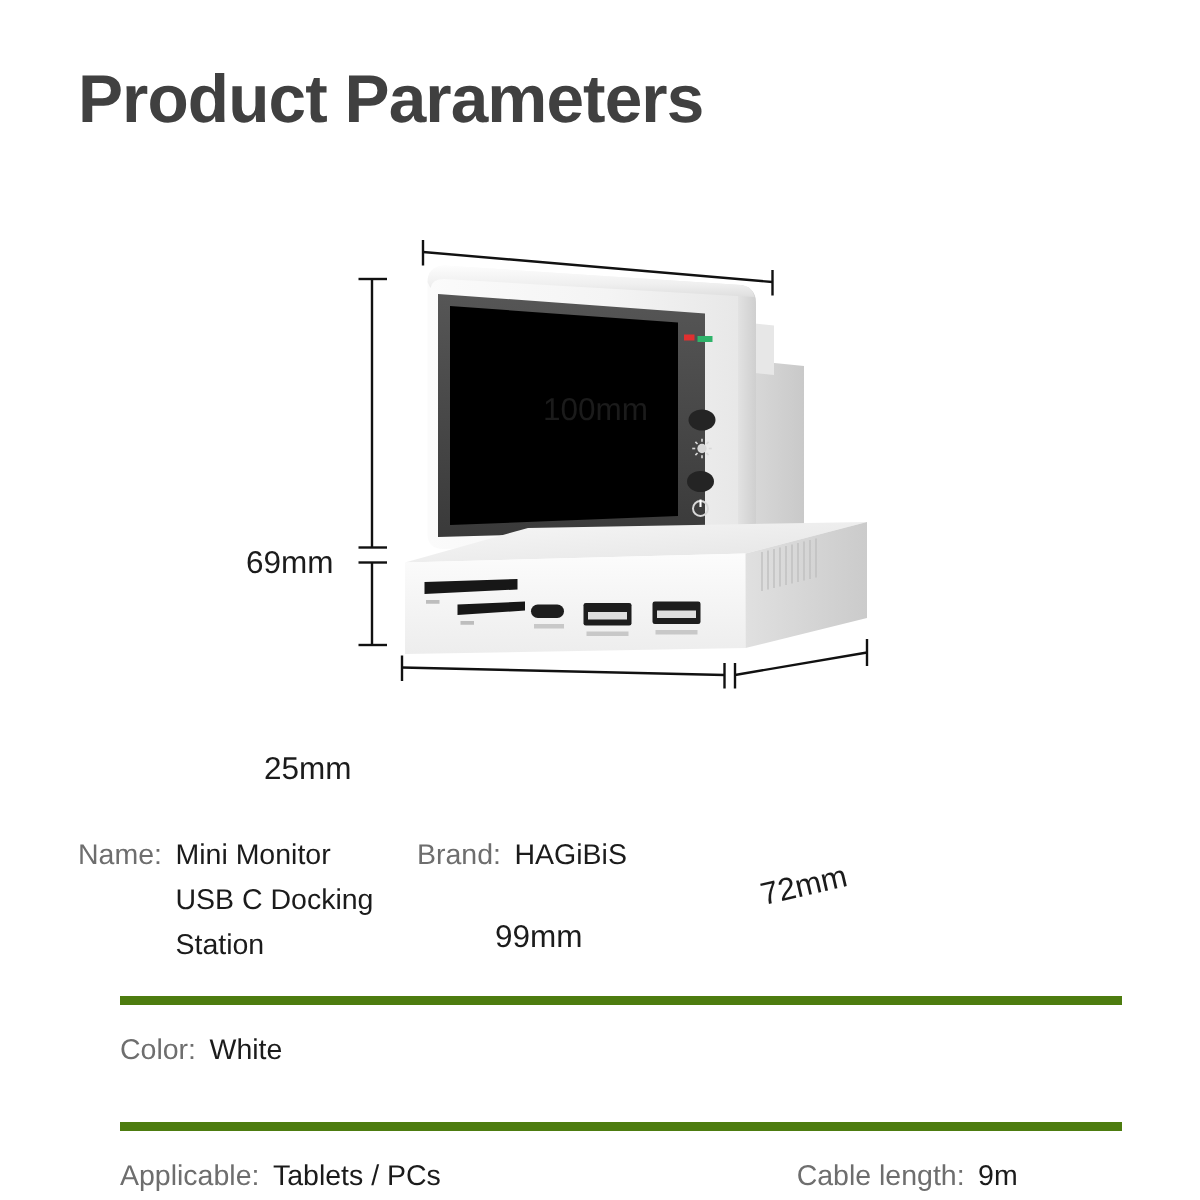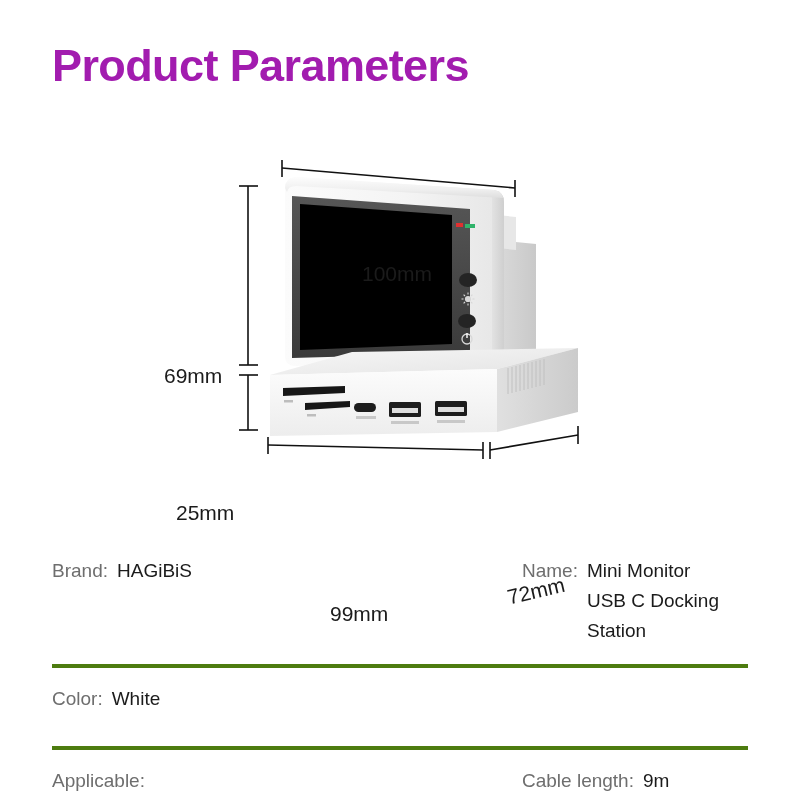--- a/index.html
+++ b/index.html
@@ -16,21 +16,21 @@
     -webkit-font-smoothing: antialiased;
   }
 
   
   .page-title {
     position: absolute;
     left: 52px;
     top: 43px;
     font-size: 45px;
     font-weight: bold;
-    color: #a21caf;
+    color: #404040;
     letter-spacing: -0.6px;
     line-height: 1;
   }
 
   
   .product-figure {
     position: absolute;
     left: 0;
     top: 120px;
     width: 638px;
@@ -41,21 +41,21 @@
   .dim-label {
     position: absolute;
     font-size: 21px;
     color: #1b1b1b;
     font-family: "Liberation Sans", sans-serif;
     white-space: nowrap;
   }
   .dim-100 { left: 362px; top: 142px; }
   .dim-69  { left: 164px; top: 244px; }
   .dim-25  { left: 176px; top: 381px; }
-  .dim-99  { left: 330px; top: 482px; }
+  .dim-99  { left: 330px; top: 493px; }
   .dim-72  { left: 505px; top: 466px; transform: rotate(-13deg); transform-origin: left top; }
 
   .fig-svg {
     position: absolute;
     left: 0;
     top: 0;
   }
 
   
   .spec-table {
@@ -65,21 +65,22 @@
     width: 696px;
   }
   .spec-row {
     position: relative;
     display: flex;
     align-items: flex-start;
     min-height: 44px;
     padding: 16px 0 18px 0;
   }
   .spec-row + .spec-row {
-    border-top: 4px solid #4d7c0f;
+    border-top: 6px solid #4d7c0f;
+    margin-left: 28px;
   }
   .spec-cell {
     display: flex;
     align-items: baseline;
     font-size: 19px;
     line-height: 30px;
   }
   .spec-cell.left  { width: 470px; }
   .spec-cell.right { width: 226px; }
   .spec-key {
@@ -243,41 +244,42 @@
   <div class="dim-label dim-100">100mm</div>
   <div class="dim-label dim-69">69mm</div>
   <div class="dim-label dim-25">25mm</div>
   <div class="dim-label dim-99">99mm</div>
   <div class="dim-label dim-72">72mm</div>
 </div>
 
 <div class="spec-table">
 
   <div class="spec-row">
-    <div class="spec-cell left">
-      <span class="spec-key">Brand:</span>
-      <span class="spec-val">HAGiBiS</span>
-    </div>
     <div class="spec-cell right">
       <span class="spec-key">Name:</span>
       <span class="spec-val multi">Mini Monitor
 USB C Docking Station</span>
     </div>
+    <div class="spec-cell left">
+      <span class="spec-key">Brand:</span>
+      <span class="spec-val">HAGiBiS</span>
+    </div>
   </div>
 
   <div class="spec-row">
     <div class="spec-cell left">
       <span class="spec-key">Color:</span>
       <span class="spec-val">White</span>
     </div>
   </div>
 
   <div class="spec-row">
     <div class="spec-cell left">
       <span class="spec-key">Applicable:</span>
+      <span class="spec-val">Tablets / PCs</span>
     </div>
     <div class="spec-cell right">
       <span class="spec-key">Cable length:</span>
       <span class="spec-val">9m</span>
     </div>
   </div>
 
 </div>
 
 </body></html>

